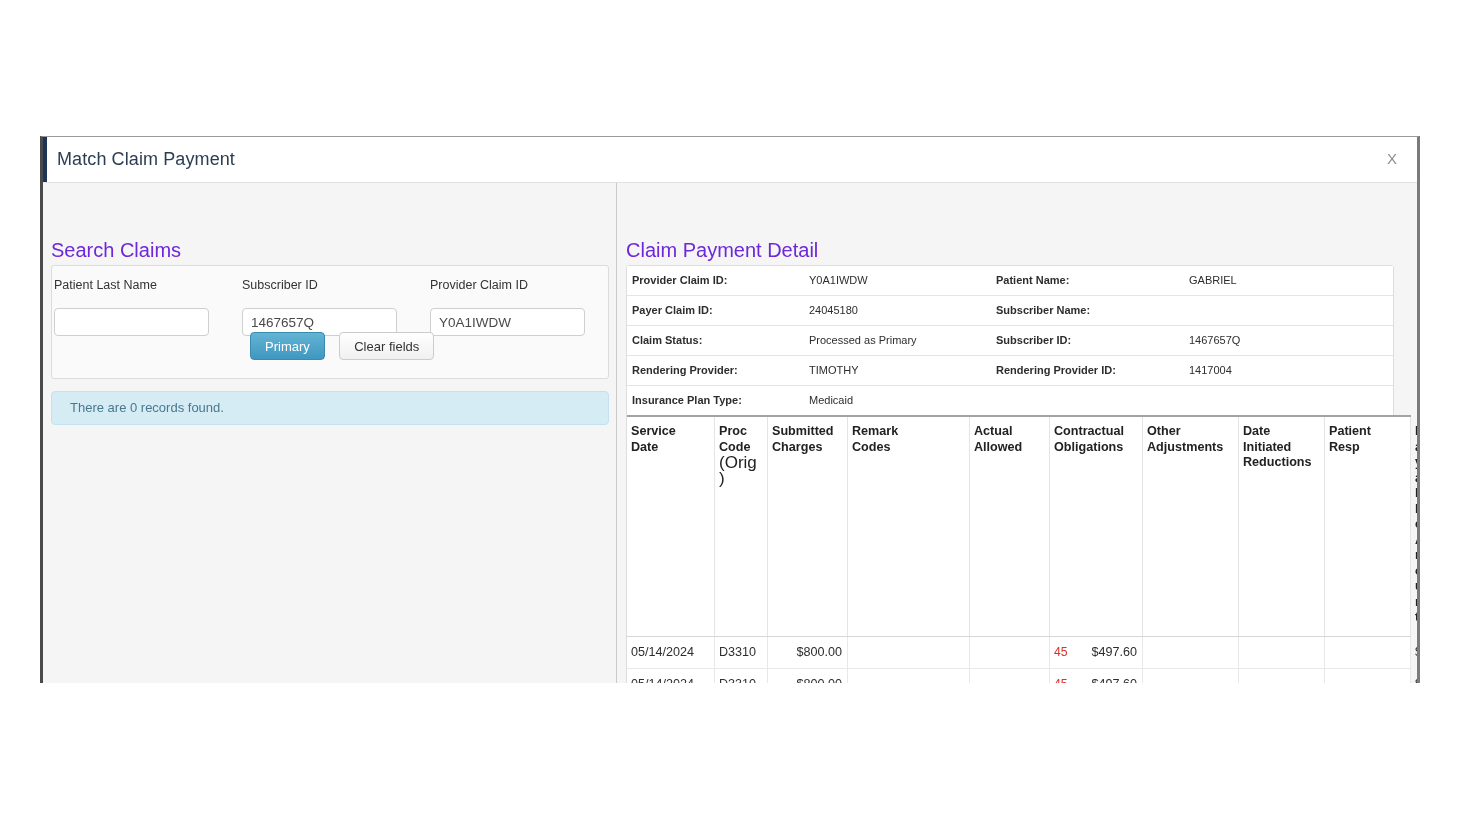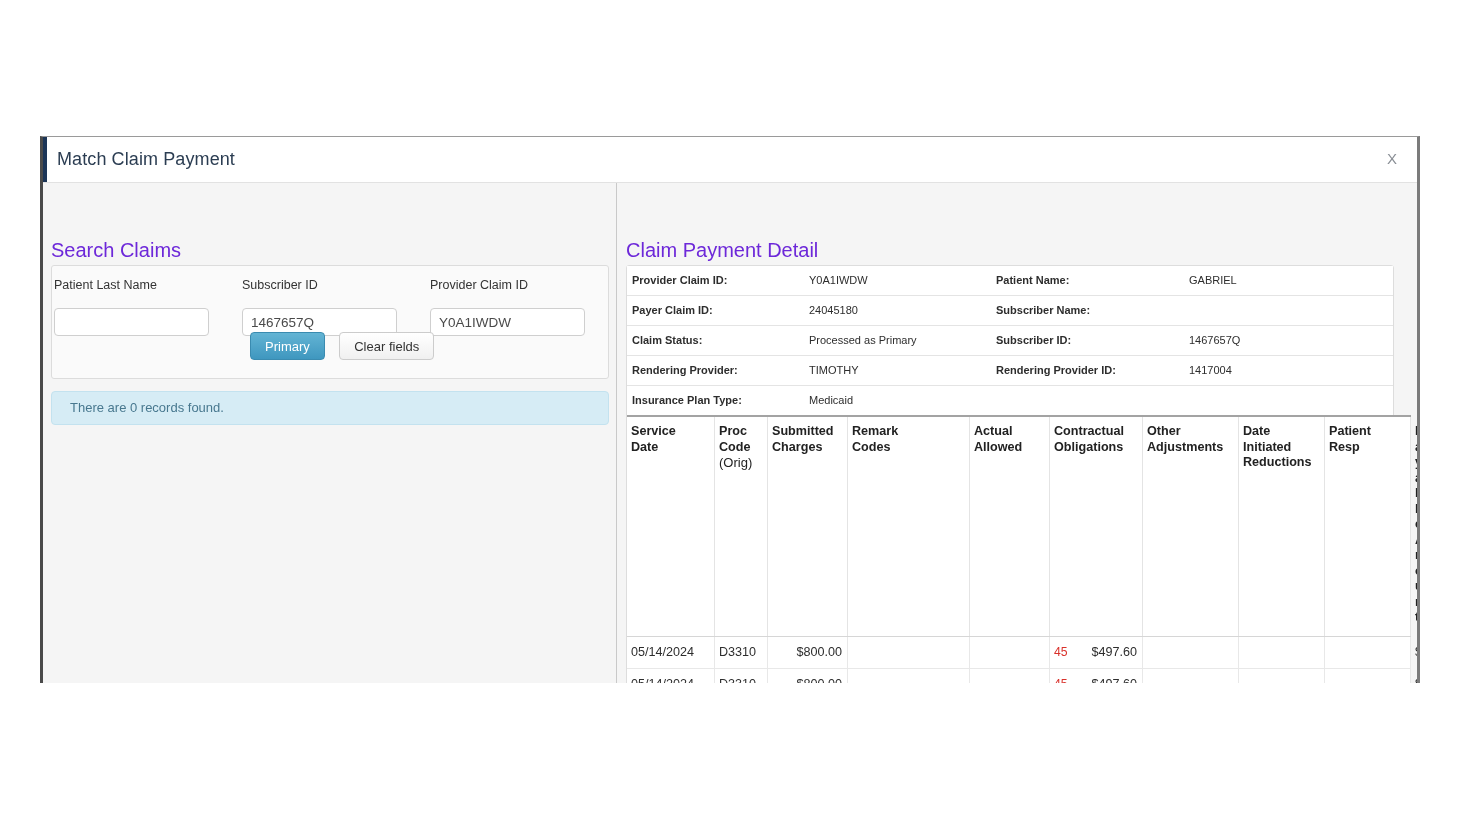--- a/index.html
+++ b/index.html
@@ -258,21 +258,21 @@
     white-space: nowrap;
   }
   table.lines-table td:last-child { border-right: none; }
   .num { text-align: right; }
   .code-red {
     color: #d9302a;
     font-size: 12.2px;
     float: left;
     font-weight: normal;
   }
-  .orig-note { font-size: 13px; font-weight: normal; display: block; }
+  .orig-note { font-size: 17px; font-weight: normal; display: block; }
 
   .c-date  { width: 78px; }
   .c-proc  { width: 43px; }
   .c-sub   { width: 70px; }
   .c-rem   { width: 112px; }
   .c-act   { width: 70px; }
   .c-con   { width: 83px; }
   .c-oth   { width: 86px; }
   .c-pay   { width: 76px; }
   .c-pat   { width: 76px; }

